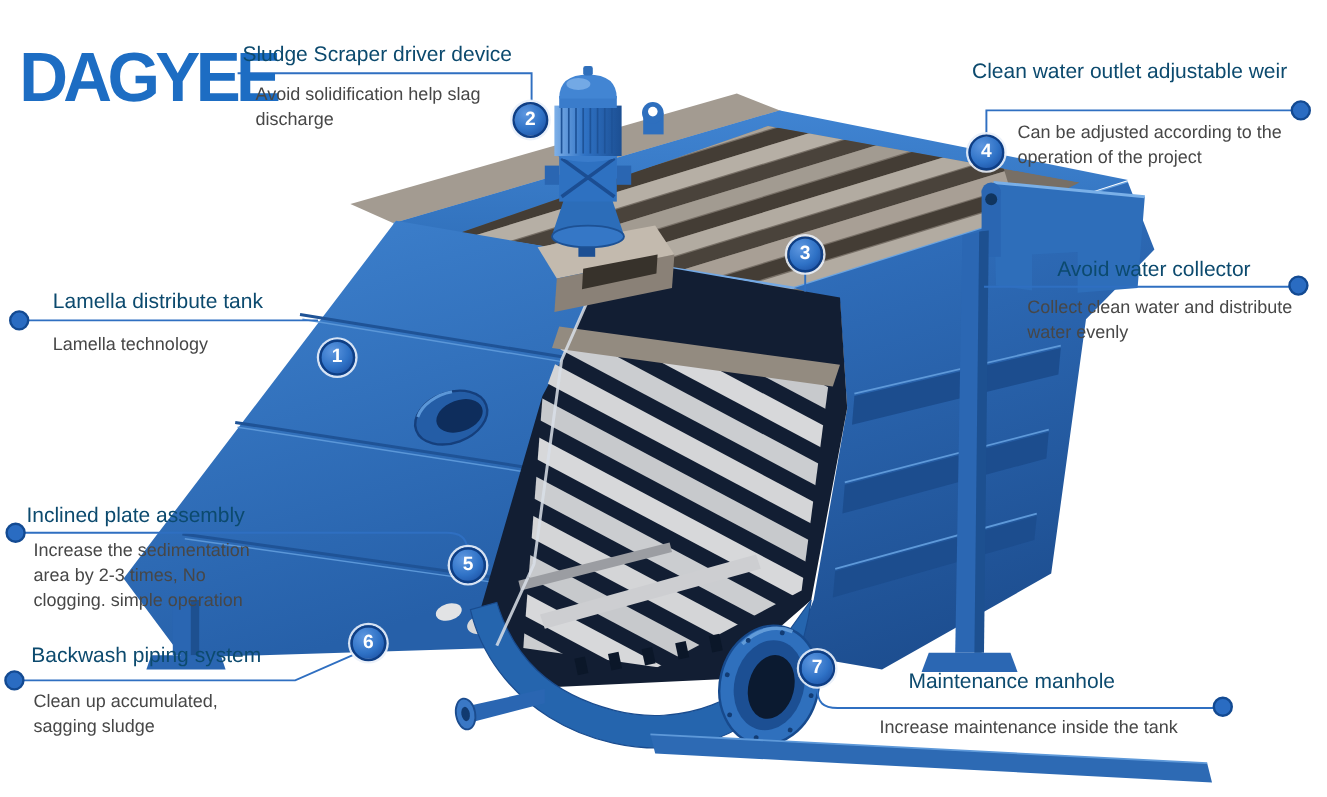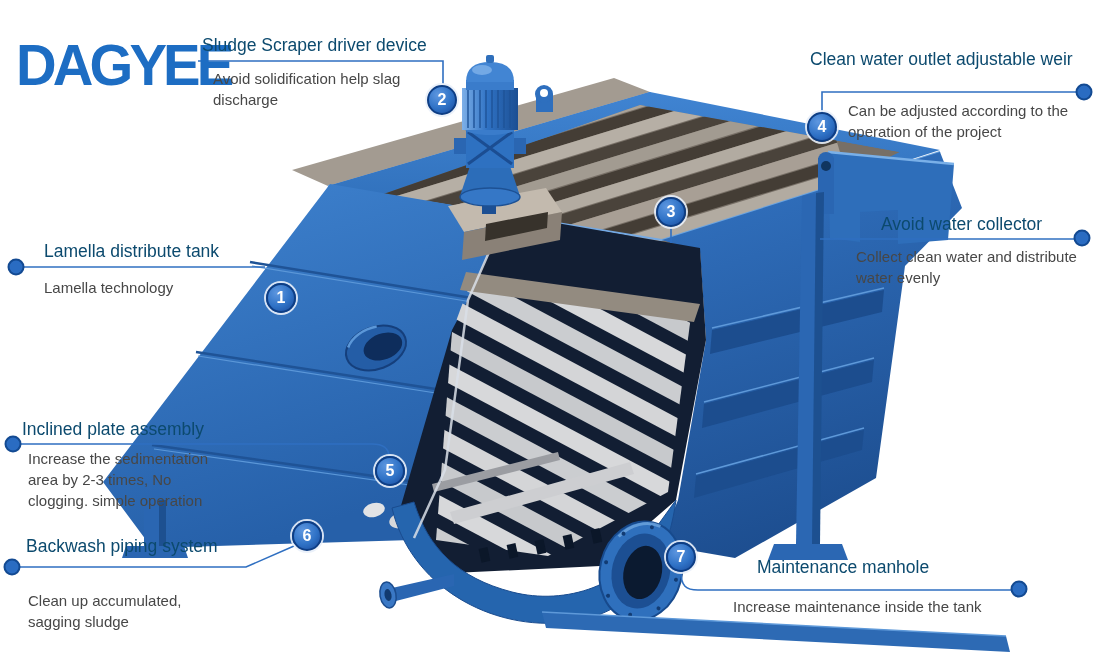--- a/index.html
+++ b/index.html
@@ -10,21 +10,21 @@
   .logo{position:absolute;left:16px;top:36px;font-size:58px;font-weight:800;
         letter-spacing:-4px;color:#1d6dc3;transform:scaleX(.97);transform-origin:left top;
         line-height:1;}
   .co-title{position:absolute;font-size:17.5px;color:#0c4a6e;white-space:nowrap;line-height:22px;}
   .co-desc{position:absolute;font-size:15px;color:#474747;line-height:21px;}
   .t1{left:44px;top:240px;} .d1{left:44px;top:277px;width:180px;}
   .t2{left:202px;top:34px;} .d2{left:213px;top:68px;width:222px;}
   .t3{left:881px;top:213px;} .d3{left:856px;top:246px;width:252px;}
   .t4{left:810px;top:48px;} .d4{left:848px;top:100px;width:248px;}
   .t5{left:22px;top:418px;} .d5{left:28px;top:448px;width:198px;}
-  .t6{left:26px;top:535px;} .d6{left:28px;top:574px;width:195px;margin-top:16px;}
+  .t6{left:26px;top:535px;} .d6{left:28px;top:574px;width:195px;}
   .t7{left:757px;top:556px;} .d7{left:733px;top:596px;width:300px;}
   .badge{position:absolute;width:30px;height:30px;border-radius:50%;
          border:2px solid #0e3e85;box-sizing:border-box;
          background:radial-gradient(circle at 35% 30%, #5e97e0, #2f72c6 55%, #18489a);
          color:#fff;font-weight:bold;font-size:16px;line-height:26px;text-align:center;
          box-shadow:0 0 0 2px rgba(233,240,250,.9);}
   .b1{left:266px;top:283px;} .b2{left:427px;top:85px;} .b3{left:656px;top:197px;}
   .b4{left:807px;top:112px;} .b5{left:375px;top:456px;} .b6{left:292px;top:521px;}
   .b7{left:666px;top:542px;}
 </style>

